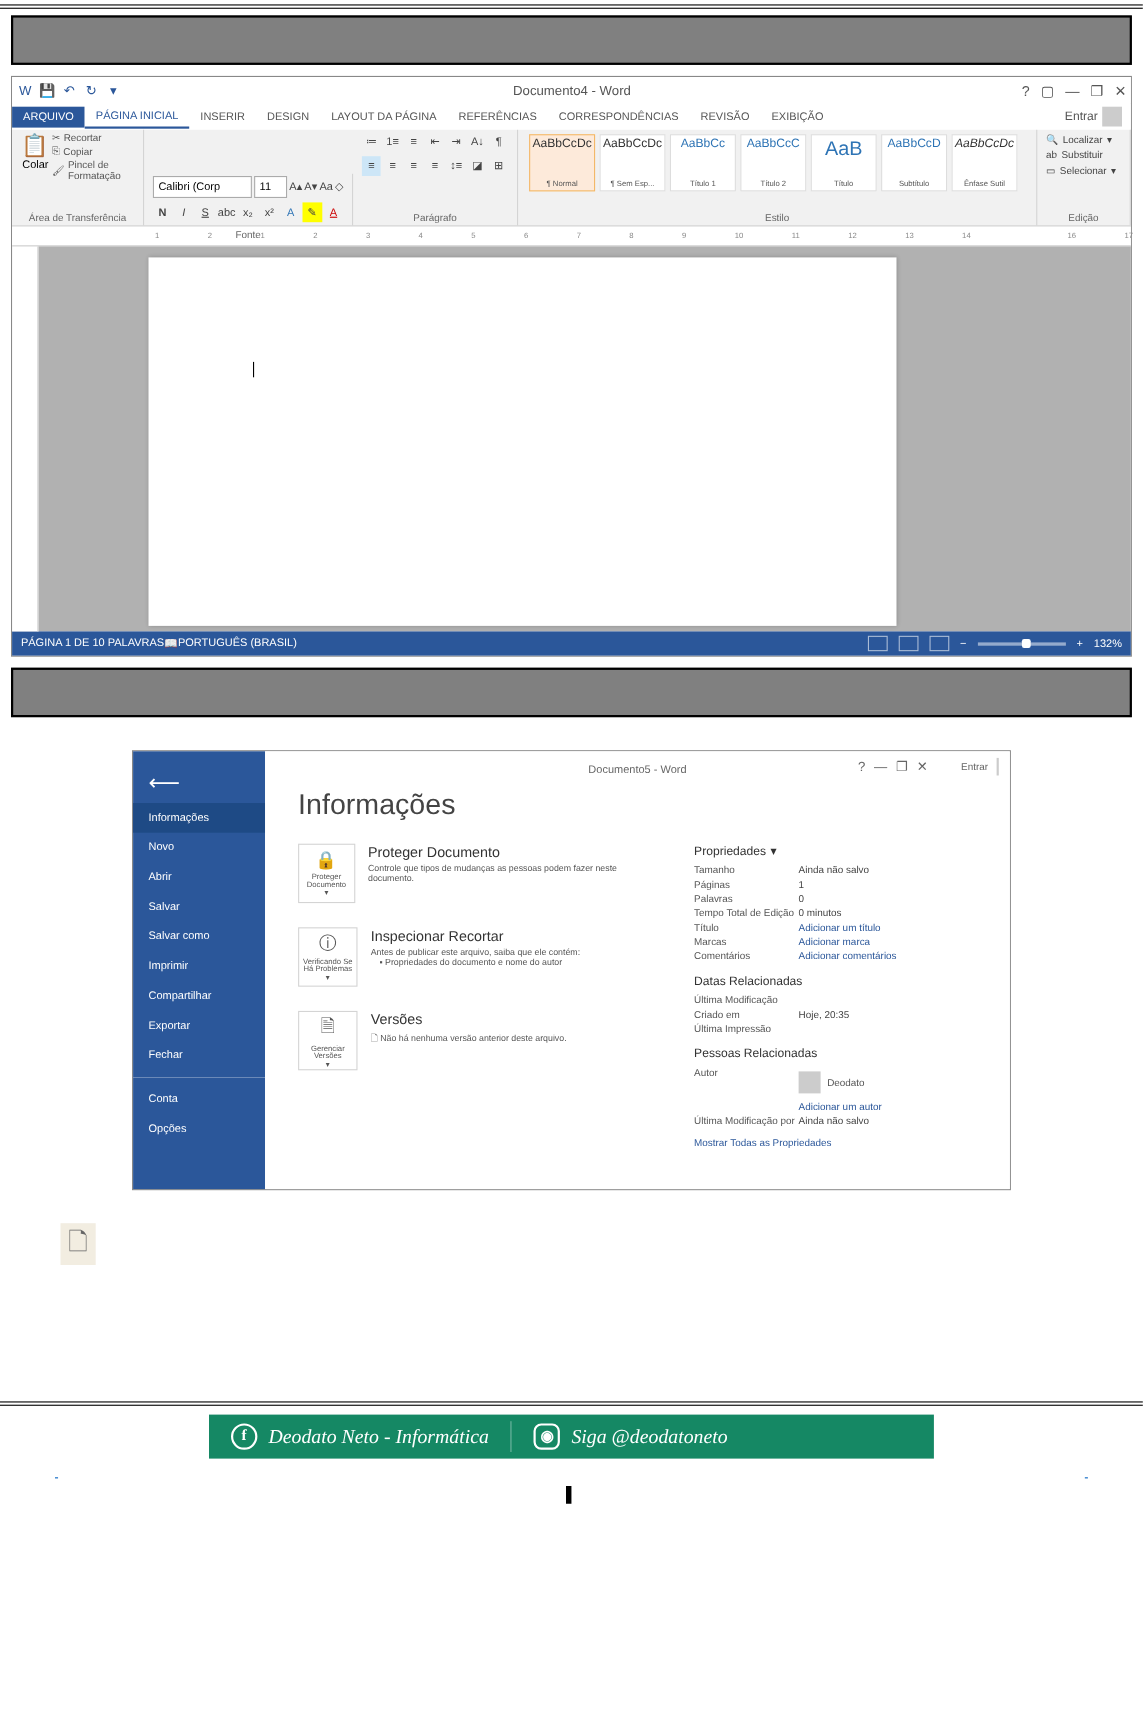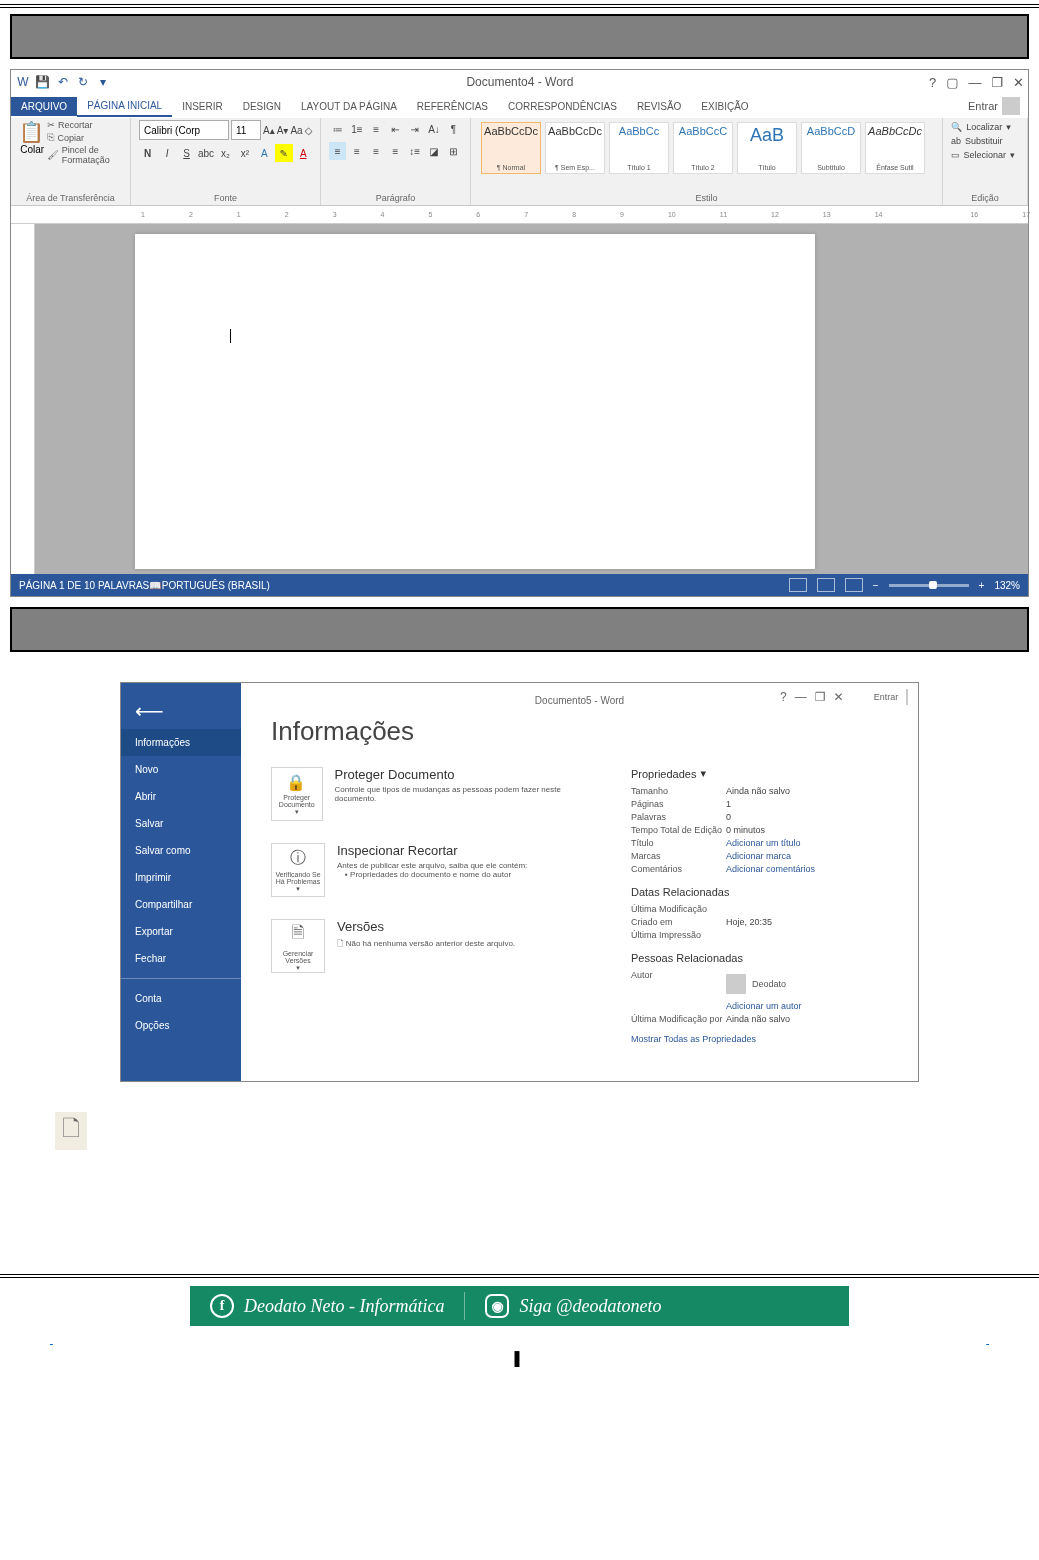--- a/index.html
+++ b/index.html
@@ -28,21 +28,21 @@
     .rgroup-content { flex: 1; }
     .rgroup-label { font-size: 9px; color: #666; text-align: center; padding-top: 2px; }
 
     .clipboard-group { width: 120px; }
     .clip-top { display: flex; gap: 2px; margin-bottom: 2px; }
     .paste-btn { width: 36px; text-align: center; }
     .paste-btn .icon { font-size: 20px; color: #d9822b; }
     .clip-side { display: flex; flex-direction: column; gap: 2px; font-size: 9px; color: #555; }
     .clip-side div { display: flex; align-items: center; gap: 3px; }
 
-    .font-group { width: 190px; }
+    .font-group { width: 190px; margin-top: 40px; }
     .font-row { display: flex; gap: 2px; align-items: center; margin-bottom: 4px; }
     .font-select { border: 1px solid #ababab; background: #fff; height: 20px; font-size: 10px; padding: 0 4px; }
     .font-name { width: 90px; }
     .font-size { width: 30px; }
     .font-btn { width: 18px; height: 18px; display: flex; align-items: center; justify-content: center; color: #444; }
 
     .para-group { width: 150px; }
     .styles-group { flex: 1; display: flex; }
     .style-item { width: 60px; height: 52px; border: 1px solid #ddd; margin: 2px; text-align: center; padding: 2px; font-size: 8px; display: flex; flex-direction: column; justify-content: space-between; background: #fff; }
     .style-item.active { border: 1px solid #f3b868; background: #fdeada; }

